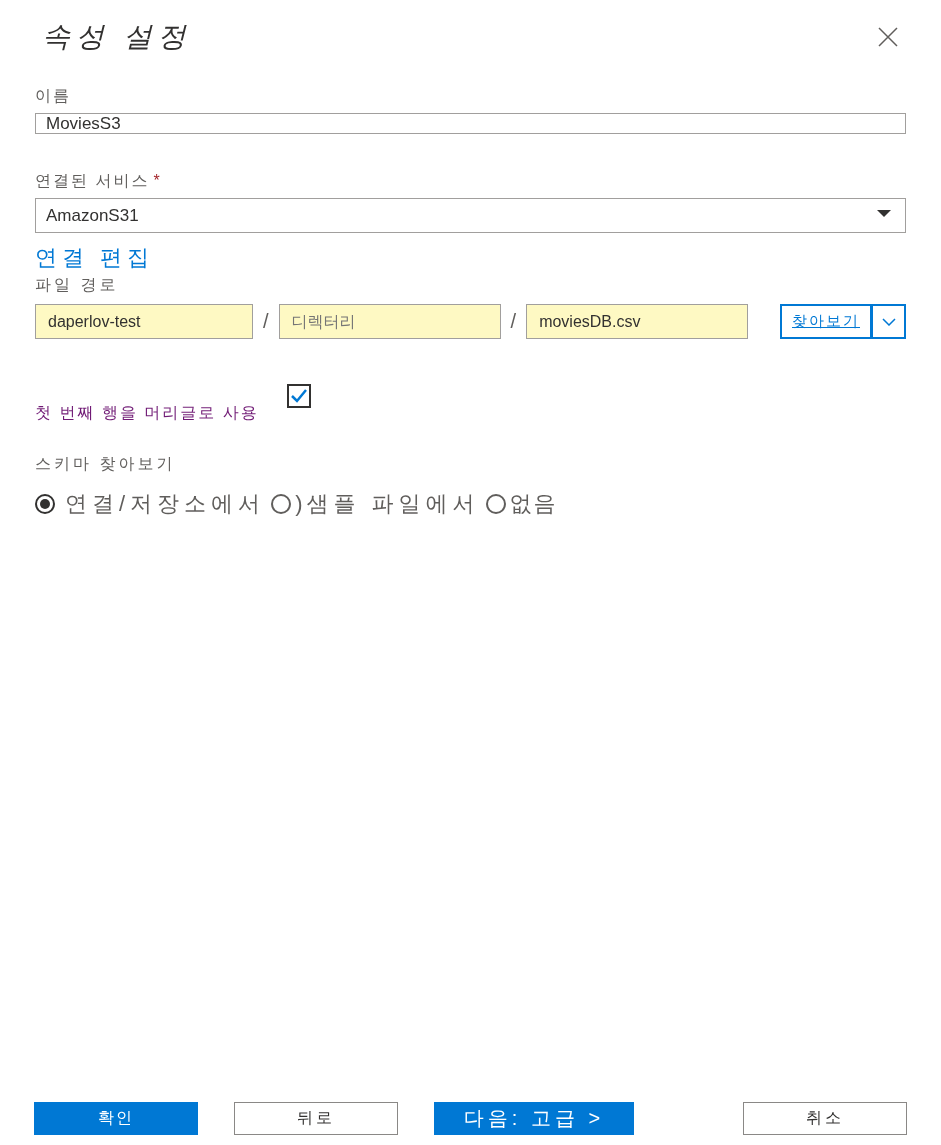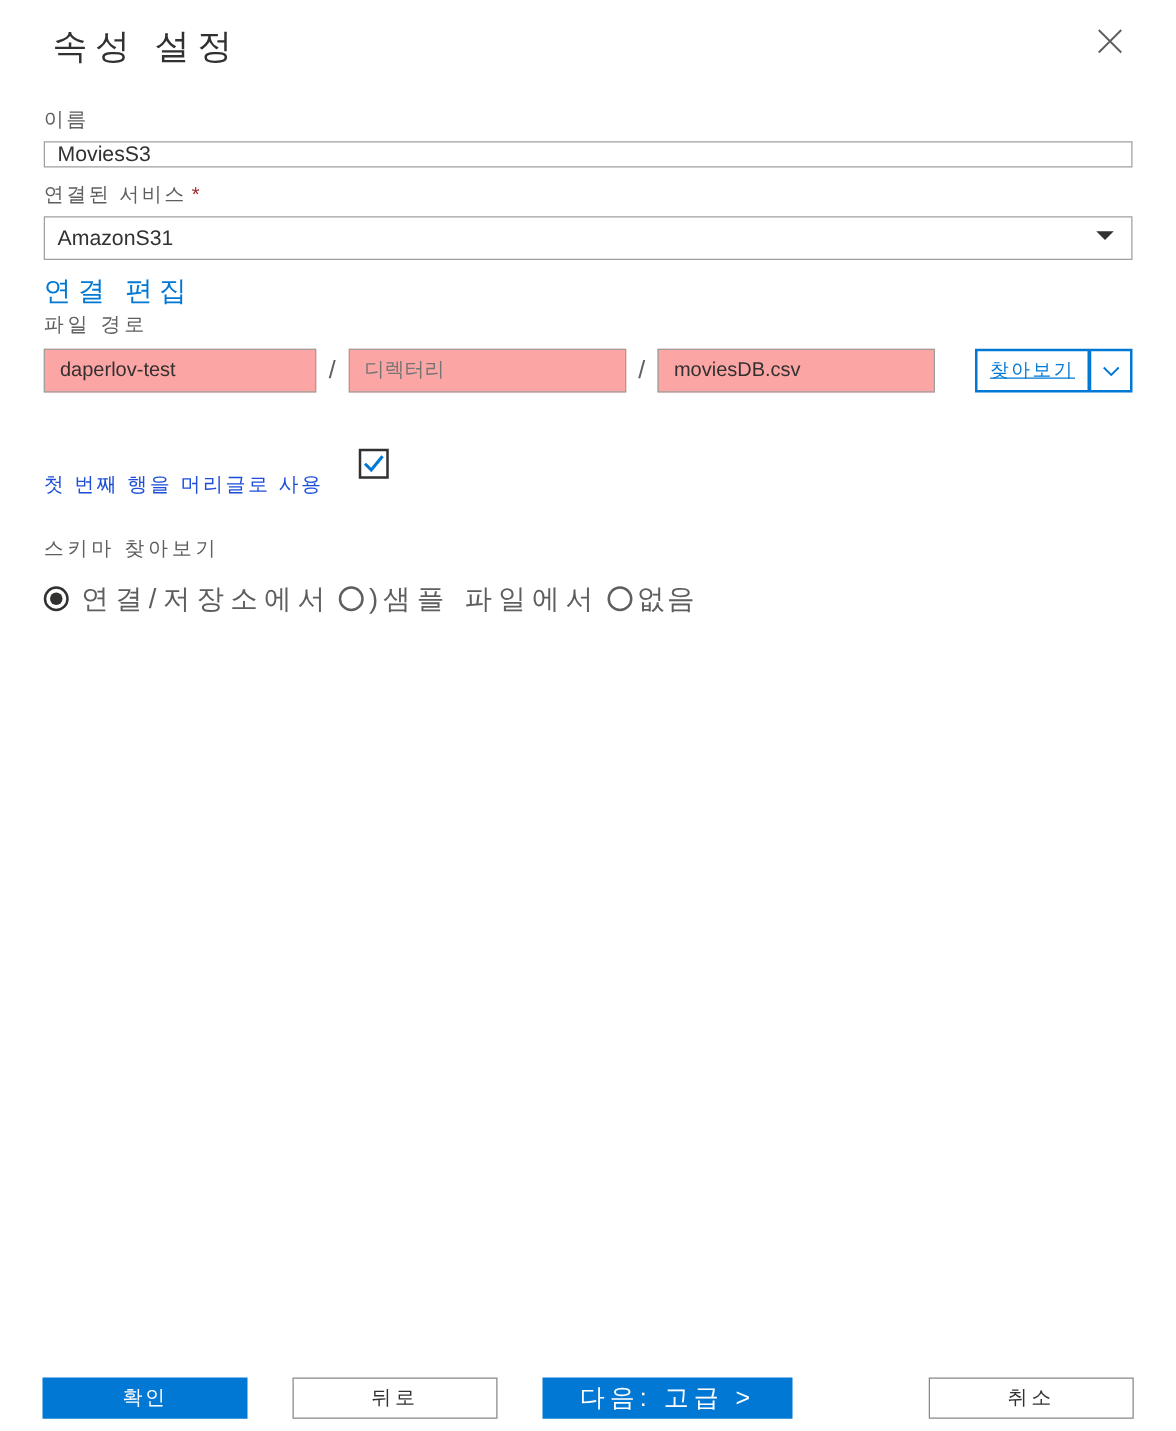--- a/index.html
+++ b/index.html
@@ -11,22 +11,23 @@
       font-family: "Segoe UI", -apple-system, sans-serif;
       background: #ffffff;
       width: 941px;
       height: 1145px;
       position: relative;
       color: #323130;
     }
     .dialog-header {
       display: flex;
       justify-content: space-between;
-      align-items: flex-start;
+      align-items: flex-end;
       padding: 18px 38px 0 42px;
+      font-style: italic;
     }
     .dialog-title {
       font-size: 28px;
       font-weight: 400;
       letter-spacing: 6px;
       color: #323130;
     }
     .close-btn {
       font-size: 26px;
       cursor: pointer;
@@ -78,21 +79,21 @@
       right: 15px;
       top: 12px;
       width: 0;
       height: 0;
       border-left: 7px solid transparent;
       border-right: 7px solid transparent;
       border-top: 7px solid #323130;
       pointer-events: none;
     }
     .field-group {
-      margin-bottom: 12px;
+      margin-bottom: 37px;
     }
     .link-text {
       color: #0078d4;
       font-size: 22px;
       letter-spacing: 5px;
       cursor: pointer;
       display: inline-block;
       margin-top: 10px;
     }
     .path-label {
@@ -106,21 +107,21 @@
       align-items: center;
       gap: 10px;
       margin-top: 8px;
     }
     .path-input {
       height: 35px;
       border: 1px solid #a19f9d;
       padding: 0 12px;
       font-size: 16px;
       color: #323130;
-      background: #fca5a5;
+      background: #fef9c3;
     }
     .path-sep {
       font-size: 20px;
       color: #605e5c;
     }
     .browse-group {
       margin-left: auto;
       display: flex;
     }
     .browse-btn {
@@ -150,21 +151,21 @@
       height: 8px;
     }
     .checkbox-row {
       display: flex;
       align-items: center;
       gap: 28px;
       margin-top: 28px;
     }
     .checkbox-label {
       font-size: 16px;
-      color: #1d4ed8;
+      color: #701a75;
       letter-spacing: 2px;
       margin-top: 36px;
     }
     .checkbox {
       width: 24px;
       height: 24px;
       border: 2px solid #323130;
       display: flex;
       align-items: center;
       justify-content: center;

